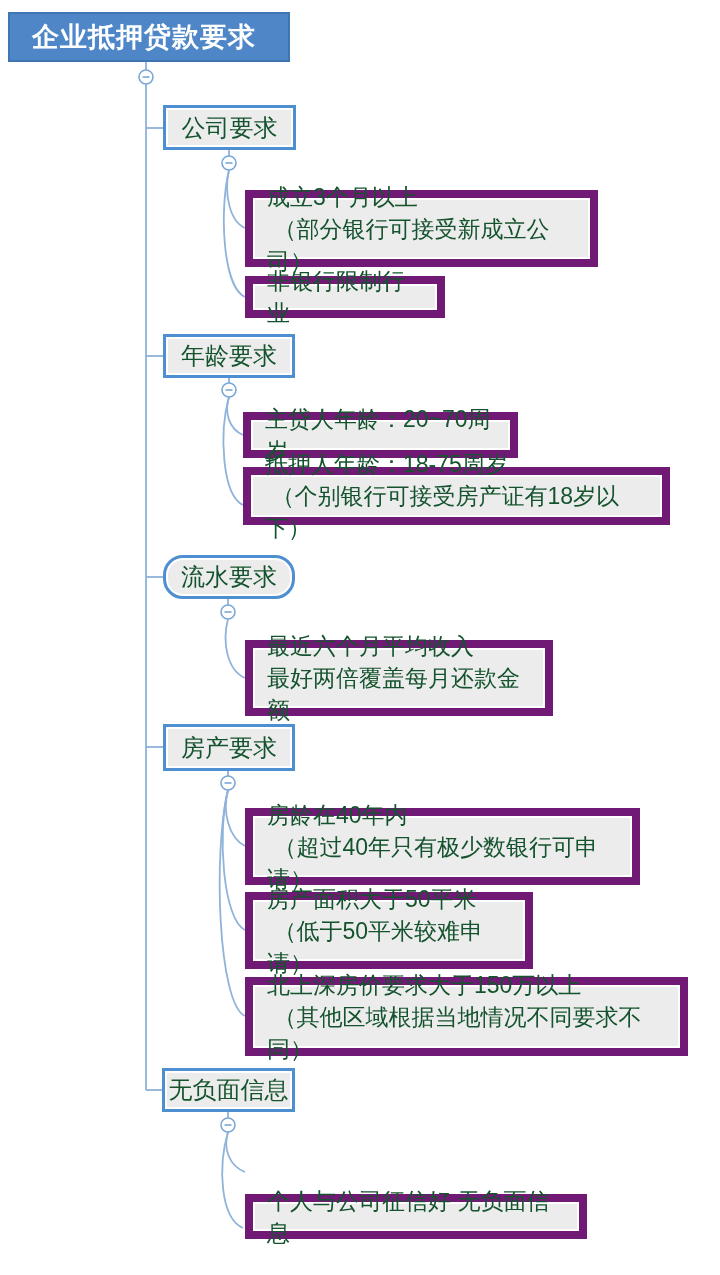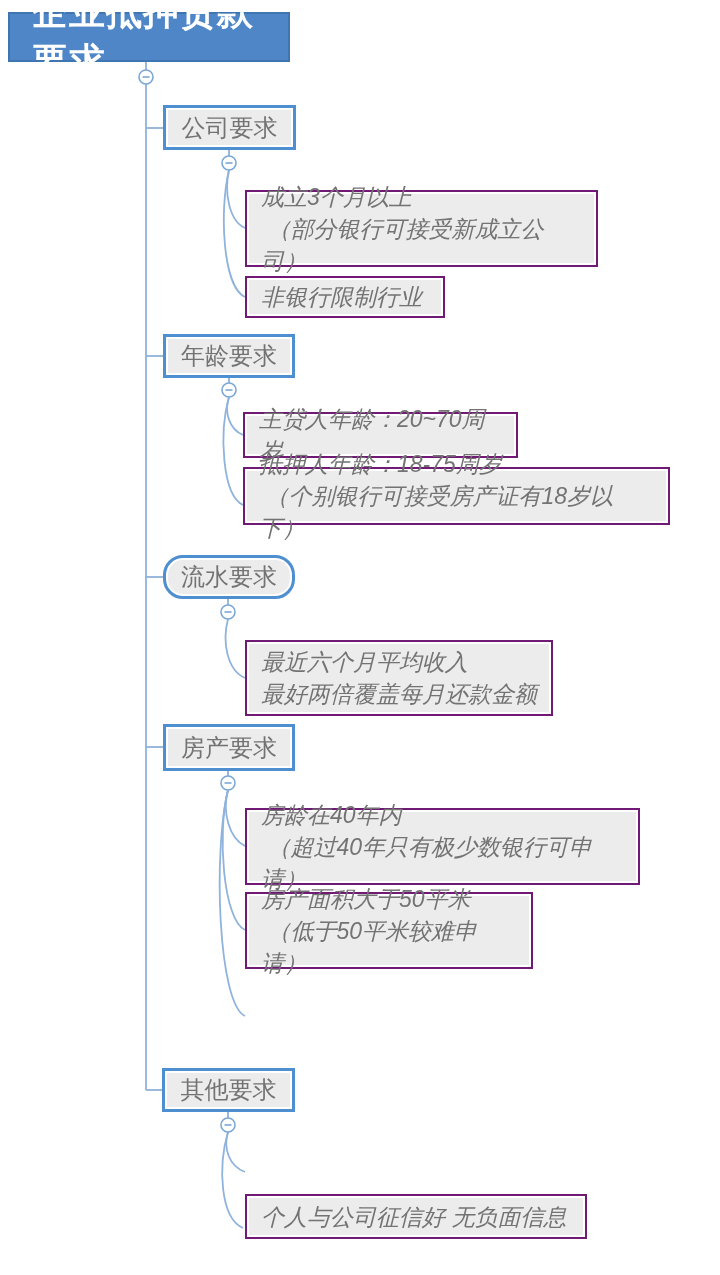--- a/index.html
+++ b/index.html
@@ -8,54 +8,53 @@
     width:720px;height:1275px;
     background:#ffffff;
     font-family:"Liberation Sans", sans-serif;
     overflow:hidden;
   }
   .layer{position:absolute;left:0;top:0;z-index:1;}
   .node{
     position:absolute;
     box-sizing:border-box;
     z-index:2;
-    color:#737373;
+    color:#14532d;
     cursor:default;
   }
   .root-node{
     background:#4e86c8;
     border:2px solid #3f76b2;
     color:#ffffff;
     font-weight:bold;
-    font-size:36px;
+    font-size:27px;
     letter-spacing:1px;
     display:flex;
     align-items:center;
     padding-left:22px;
   }
   .branch-node{
     background:#ececec;
     border:3px solid #4e8fd2;
     box-shadow:inset 0 0 0 2px #ffffff;
     font-size:24px;
     display:flex;
     align-items:center;
     justify-content:center;
   }
   .leaf-node{
     background:#ececec;
-    border:2px solid #701a75;
+    border:8px solid #701a75;
     box-shadow:inset 0 0 0 2px #ffffff;
     font-size:23px;
     line-height:32px;
     padding:0 10px 0 14px;
     white-space:pre-wrap;
     display:flex;
     align-items:center;
-    font-style:italic;
   }
 </style>
 </head>
 <body>
 
 <div class="canvas">
 
   <svg class="layer" width="720" height="1275" viewBox="0 0 720 1275">
     <g stroke="#8fb3da" stroke-width="1.8" fill="none">
 
@@ -128,17 +127,19 @@
 
   <div class="node branch-node" style="left:163px;top:555px;width:132px;height:44px;border-radius:20px;">流水要求</div>
   <div class="node leaf-node" style="left:245px;top:640px;width:308px;height:76px;">最近六个月平均收入
 最好两倍覆盖每月还款金额</div>
 
   <div class="node branch-node" style="left:163px;top:724px;width:132px;height:47px;">房产要求</div>
   <div class="node leaf-node" style="left:245px;top:808px;width:395px;height:77px;">房龄在40年内
  （超过40年只有极少数银行可申请）</div>
   <div class="node leaf-node" style="left:245px;top:892px;width:288px;height:77px;">房产面积大于50平米
  （低于50平米较难申请）</div>
+  <div class="node leaf-node" style="left:245px;top:977px;width:443px;height:79px;">北上深房价要求大于150万以上
+ （其他区域根据当地情况不同要求不同）</div>
 
-  <div class="node branch-node" style="left:162px;top:1068px;width:133px;height:44px;">其他要求</div>
+  <div class="node branch-node" style="left:162px;top:1068px;width:133px;height:44px;">无负面信息</div>
   <div class="node leaf-node" style="left:245px;top:1150px;width:342px;height:45px;margin-top:44px;">个人与公司征信好 无负面信息</div>
 
 </div>
 
 </body></html>

